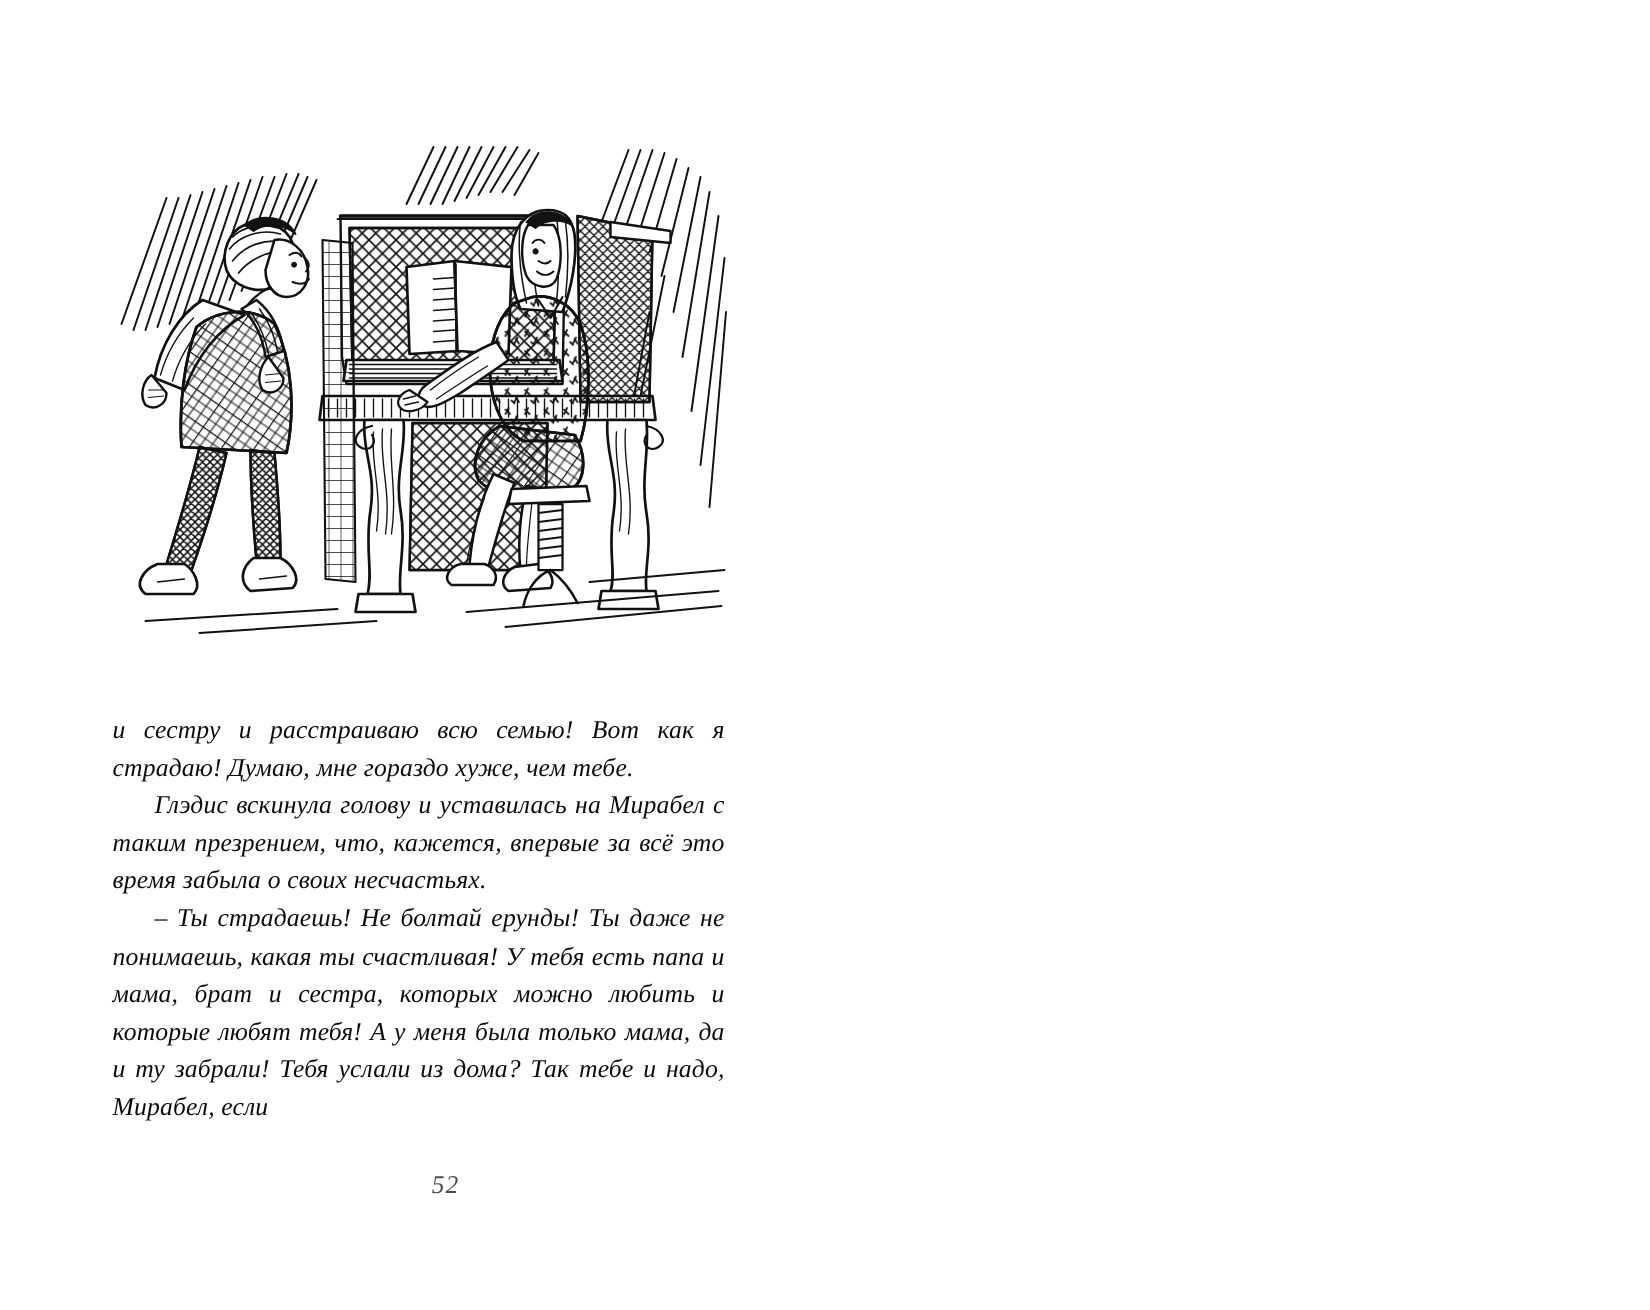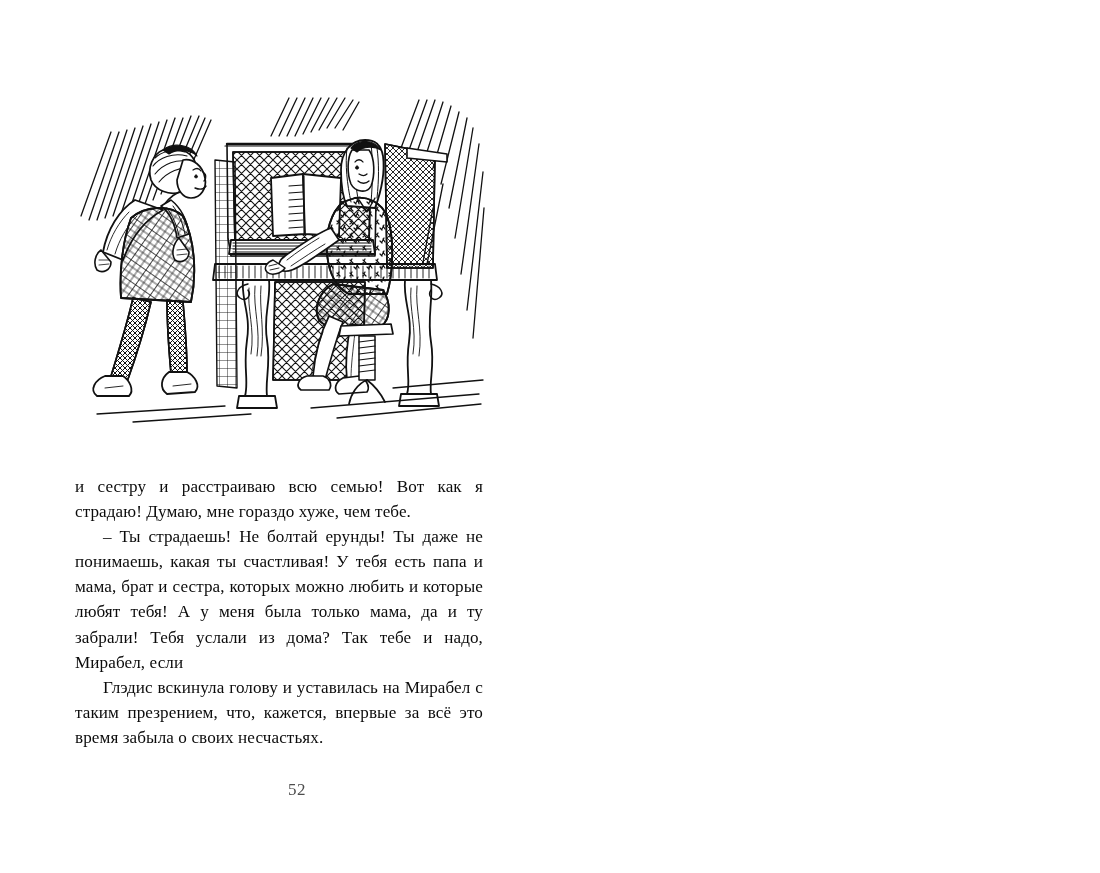--- a/index.html
+++ b/index.html
@@ -12,20 +12,21 @@
     height: 873px;
     overflow: hidden;
     font-family: "Liberation Serif", "DejaVu Serif", serif;
     color: #000000;
   }
   .spread {
     position: relative;
     width: 1055px;
     height: 873px;
     background: #ffffff;
+    font-style: italic;
   }
   .page {
     position: absolute;
     top: 0;
     height: 873px;
     box-sizing: border-box;
   }
   .page-left  { left: 0;   width: 550px; }
   .page-right { left: 550px; width: 550px; }
 
@@ -377,22 +378,22 @@
           <path d="M58 334 L176 326"></path>
           <path d="M236 320 L404 306"></path>
           <path d="M262 330 L406 316"></path>
           <path d="M318 300 L408 292"></path>
         </g>
       </svg>
     </div>
 
     <div class="textblock left">
       <p class="noindent">и сестру и расстраиваю всю семью! Вот как я страдаю! Думаю, мне гораздо хуже, чем тебе.</p>
+      <p>Глэдис вскинула голову и уставилась на Мирабел с таким презрением, что, кажется, впервые за всё это время забыла о своих несчастьях.</p>
       <p>– Ты страдаешь! Не болтай ерунды! Ты даже не понимаешь, какая ты счастливая! У тебя есть папа и мама, брат и сестра, которых можно любить и которые любят тебя! А у меня была только мама, да и ту забрали! Тебя услали из дома? Так тебе и надо, Мирабел, если</p>
-      <p>Глэдис вскинула голову и уставилась на Мирабел с таким презрением, что, кажется, впервые за всё это время забыла о своих несчастьях.</p>
     </div>
 
     <div class="folio left">52</div>
   </div>
 
   <div class="page page-right">
     
 
     
   </div>

